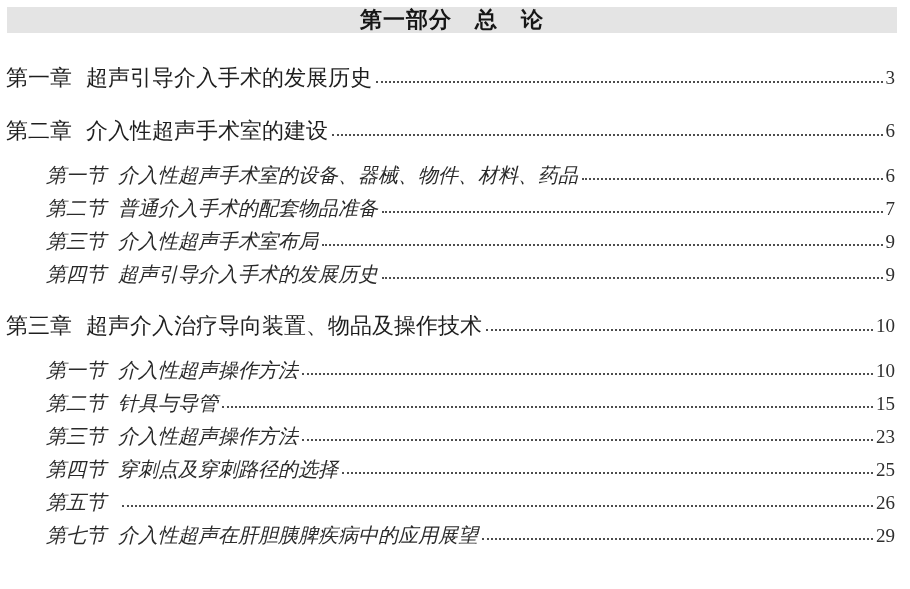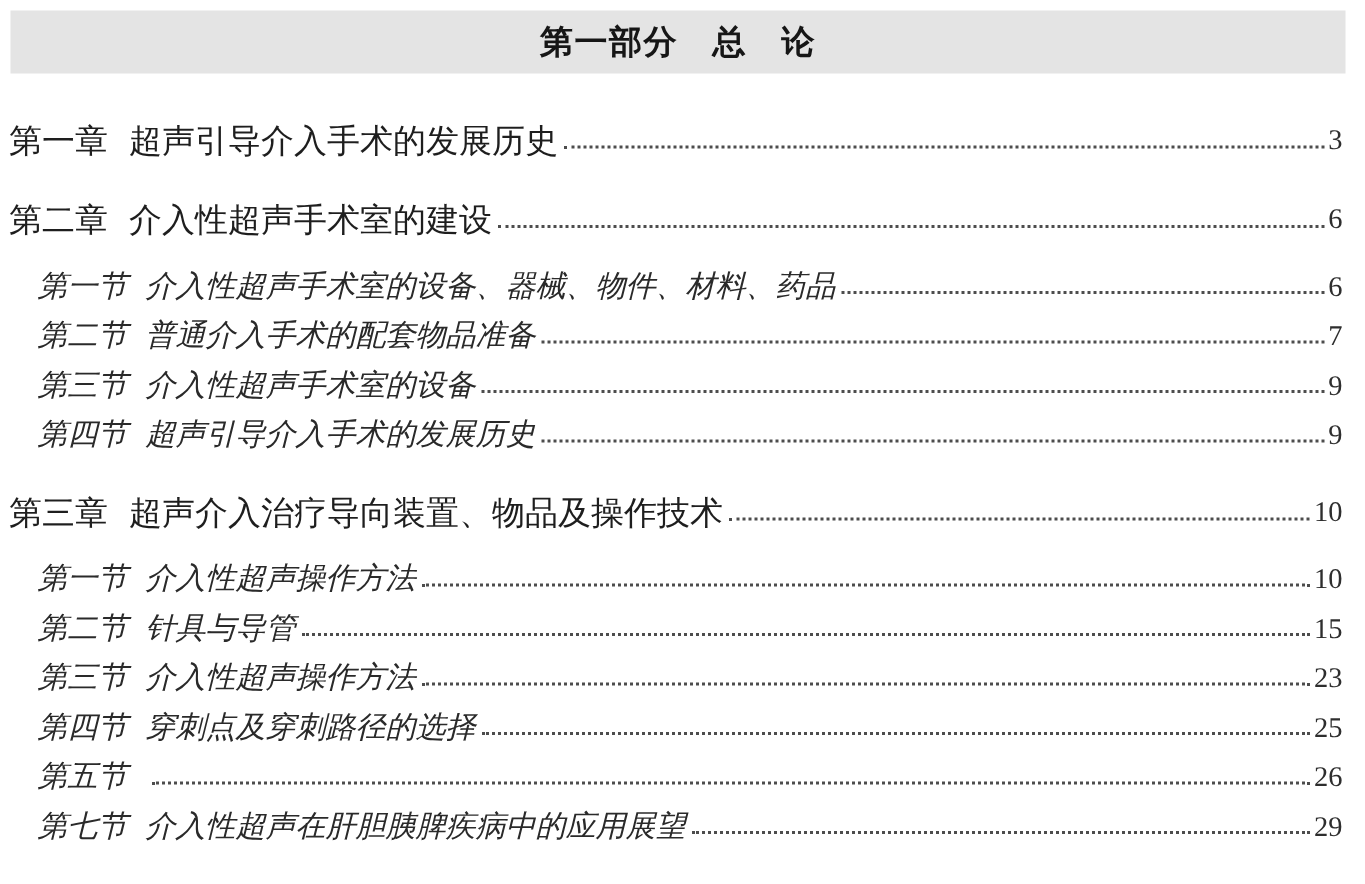--- a/index.html
+++ b/index.html
@@ -5,21 +5,21 @@
   * { margin: 0; padding: 0; box-sizing: border-box; }
   html, body {
     width: 910px; height: 589px;
     background: #ffffff;
     overflow: hidden;
     font-family: "Liberation Serif", serif;
     color: #222222;
   }
   .banner {
     margin: 7px 13px 0 7px;
-    height: 42px;
+    height: 26px;
     background: #e4e4e4;
     display: flex;
     align-items: center;
     justify-content: center;
   }
   .banner .part-title {
     font-family: "Liberation Sans", sans-serif;
     font-weight: 700;
     font-size: 22px;
     color: #161616;
@@ -37,21 +37,21 @@
   .row.chapter {
     margin-top: 25px;
     padding-left: 6px;
     font-size: 22px;
     line-height: 28px;
     color: #1e1e1e;
   }
   .row.chapter.first { margin-top: 31px; }
   .row.section {
     margin-top: 8px;
-    padding-left: 25px;
+    padding-left: 46px;
     font-size: 20px;
     line-height: 25px;
     font-style: italic;
     color: #2a2a2a;
   }
   .row.section.after-chapter { margin-top: 18px; }
   .entry-label { margin-right: 14px; }
   .row.section .entry-label { margin-right: 12px; }
   .leader {
     flex: 1 1 auto;
@@ -95,21 +95,21 @@
     <span class="entry-page">6</span>
   </div>
     <div class="row section">
     <span class="entry-label">第二节</span>
     <span class="entry-title">普通介入手术的配套物品准备</span>
     <span class="leader"></span>
     <span class="entry-page">7</span>
   </div>
     <div class="row section">
     <span class="entry-label">第三节</span>
-    <span class="entry-title">介入性超声手术室的设备</span>
+    <span class="entry-title">介入性超声手术室布局</span>
     <span class="leader"></span>
     <span class="entry-page">9</span>
   </div>
     <div class="row section">
     <span class="entry-label">第四节</span>
     <span class="entry-title">超声引导介入手术的发展历史</span>
     <span class="leader"></span>
     <span class="entry-page">9</span>
   </div>
     <div class="row chapter">

